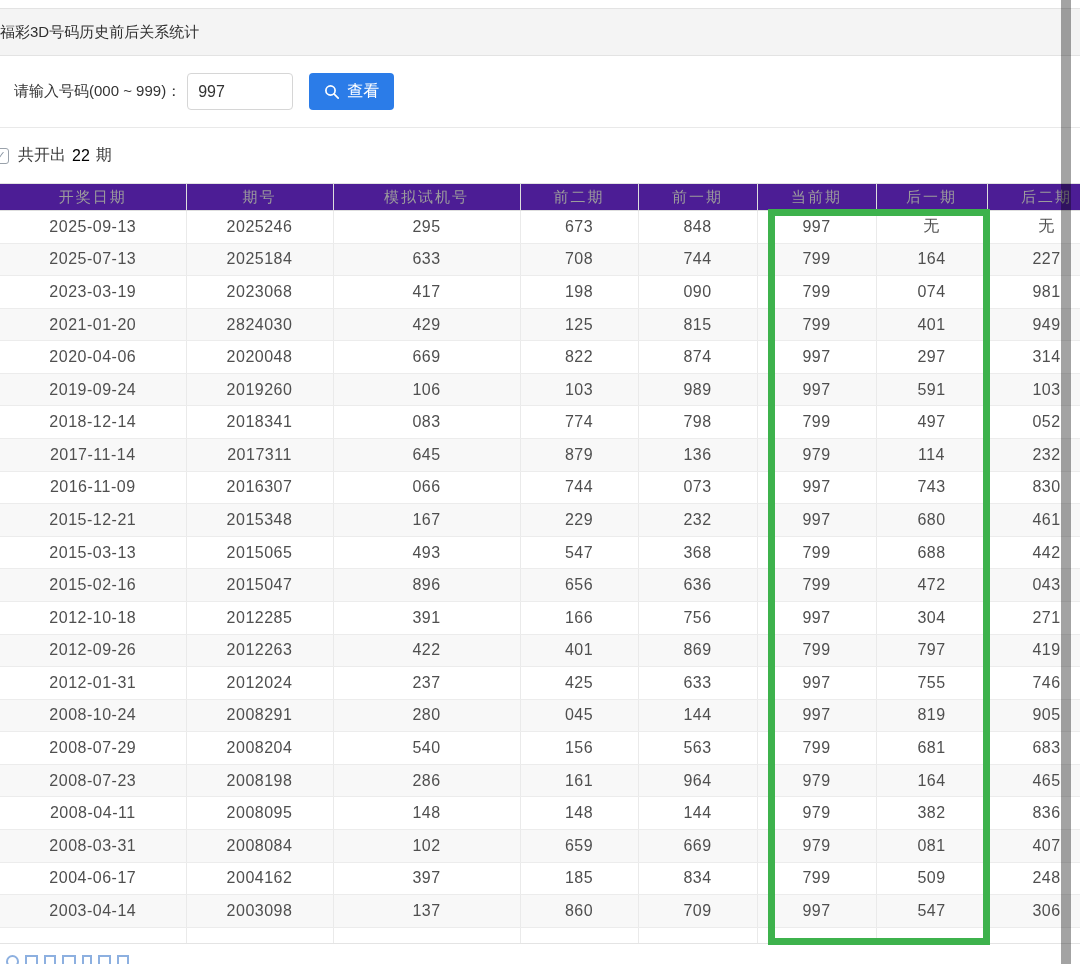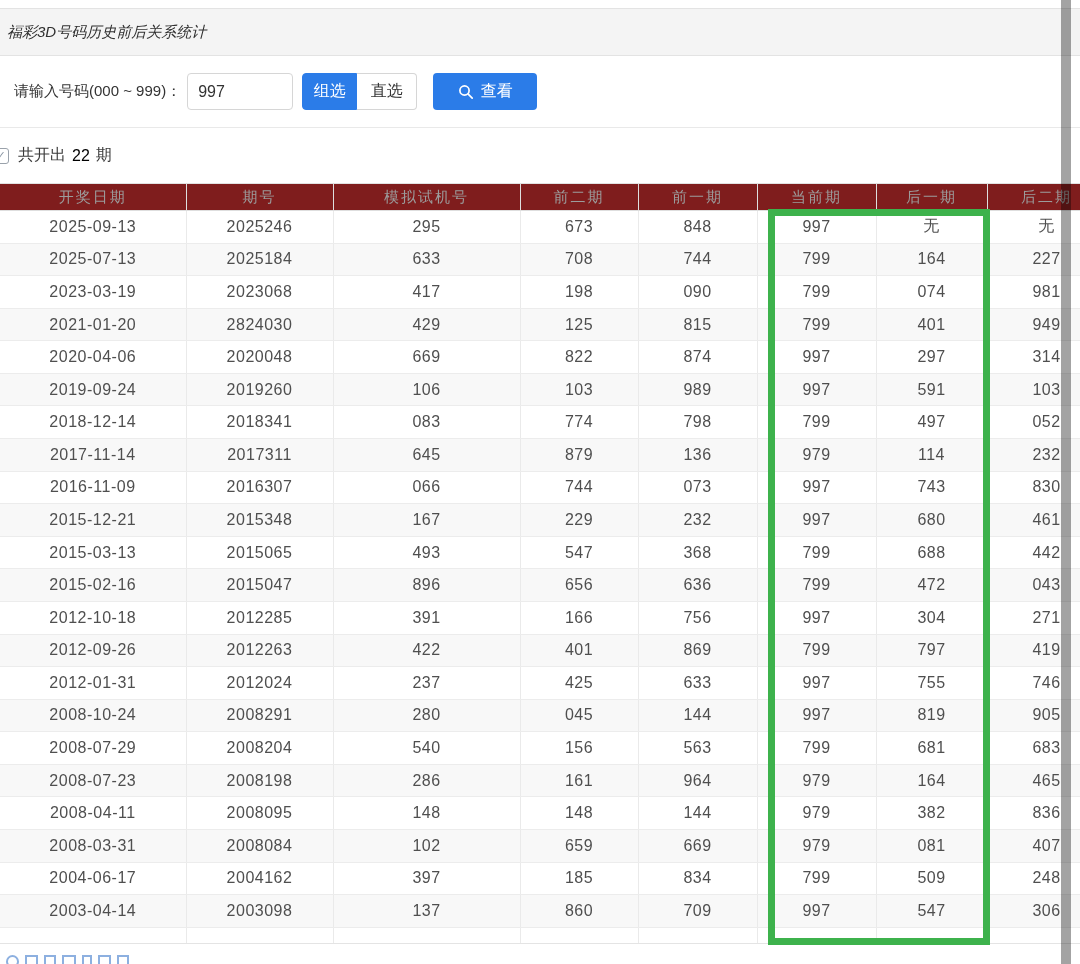--- a/index.html
+++ b/index.html
@@ -12,22 +12,21 @@
     color: #333;
   }
   
   .top-strip { height: 9px; border-bottom: 1px solid #e3e3e3; background: #fff; }
 
   
   .titlebar {
     height: 47px; background: #f4f4f4;
     border-bottom: 1px solid #e3e3e3;
     display: flex; align-items: center;
-    padding-left: 7px;
-    font-size: 15px; color: #2f2f2f; font-style: italic;
+    font-size: 15px; color: #2f2f2f;
   }
 
   
   .query-row {
     height: 72px; border-bottom: 1px solid #e9e9e9;
     display: flex; align-items: center; padding-left: 14px;
   }
   .query-label { font-size: 15px; color: #333; }
   .num-input {
     width: 106px; height: 37px; margin-left: 6px;
@@ -44,21 +43,21 @@
   .btn-toggle-active {
     width: 55px; background: #2b7ce8; color: #fff;
     border: 1px solid #2b7ce8; border-radius: 4px 0 0 4px;
   }
   .btn-toggle-plain {
     width: 60px; background: #fff; color: #333;
     border: 1px solid #d6d6d6; border-left: none;
     border-radius: 0 4px 4px 0;
   }
   .btn-view {
-    margin-left: 16px; width: 104px;
+    margin-left: 16px; width: 85px;
     background: #2b7ce8; color: #fff; border: none; border-radius: 4px;
     display: flex; align-items: center; justify-content: center; gap: 7px;
   }
   .search-glyph { display: inline-block; width: 16px; height: 16px; }
 
   
   .summary-row {
     height: 55px; display: flex; align-items: center;
     position: relative; font-size: 16px; color: #3a3a3a;
   }
@@ -73,21 +72,21 @@
   .summary-count { color: #000000; margin: 0 6px; }
 
   
   .table-area { position: relative; width: 1080px; overflow: hidden; }
   table.stats {
     border-collapse: collapse; table-layout: fixed;
     width: 1106px;
     border-top: 1px solid #e2e2e2;
   }
   table.stats th {
-    height: 27px; background: #7f1d1d;
+    height: 27px; background: #4c1d95;
     color: #9c9c9c; font-weight: normal;
     font-size: 15px; letter-spacing: 2px;
     border-right: 1px solid #dedede;
     border-bottom: 1px solid #dedede;
     padding: 0; text-align: center;
   }
   table.stats td {
     height: 32.59px; padding: 0; text-align: center;
     font-size: 16px; color: #4f4f4f;
     border-right: 1px solid #eaeaea;
@@ -127,24 +126,20 @@
 
 <div class="top-strip"></div>
 
 <div class="titlebar">
   <span>福彩3D号码历史前后关系统计</span>
 </div>
 
 <div class="query-row">
   <span class="query-label">请输入号码(000 ~ 999)：</span>
   <input class="num-input" type="text" value="997" style="">
-  <div class="btn-group">
-    <button class="btn-toggle-active">组选</button>
-    <button class="btn-toggle-plain">直选</button>
-  </div>
   <button class="btn-view">
     <span class="search-glyph">
       <svg viewBox="0 0 16 16" width="16" height="16">
         <circle cx="6.5" cy="6.5" r="4.6" fill="none" stroke="#ffffff" stroke-width="1.7"></circle>
         <line x1="10.2" y1="10.2" x2="14.2" y2="14.2" stroke="#ffffff" stroke-width="1.7" stroke-linecap="round"></line>
       </svg>
     </span>
     <span>查看</span>
   </button>
 </div>

